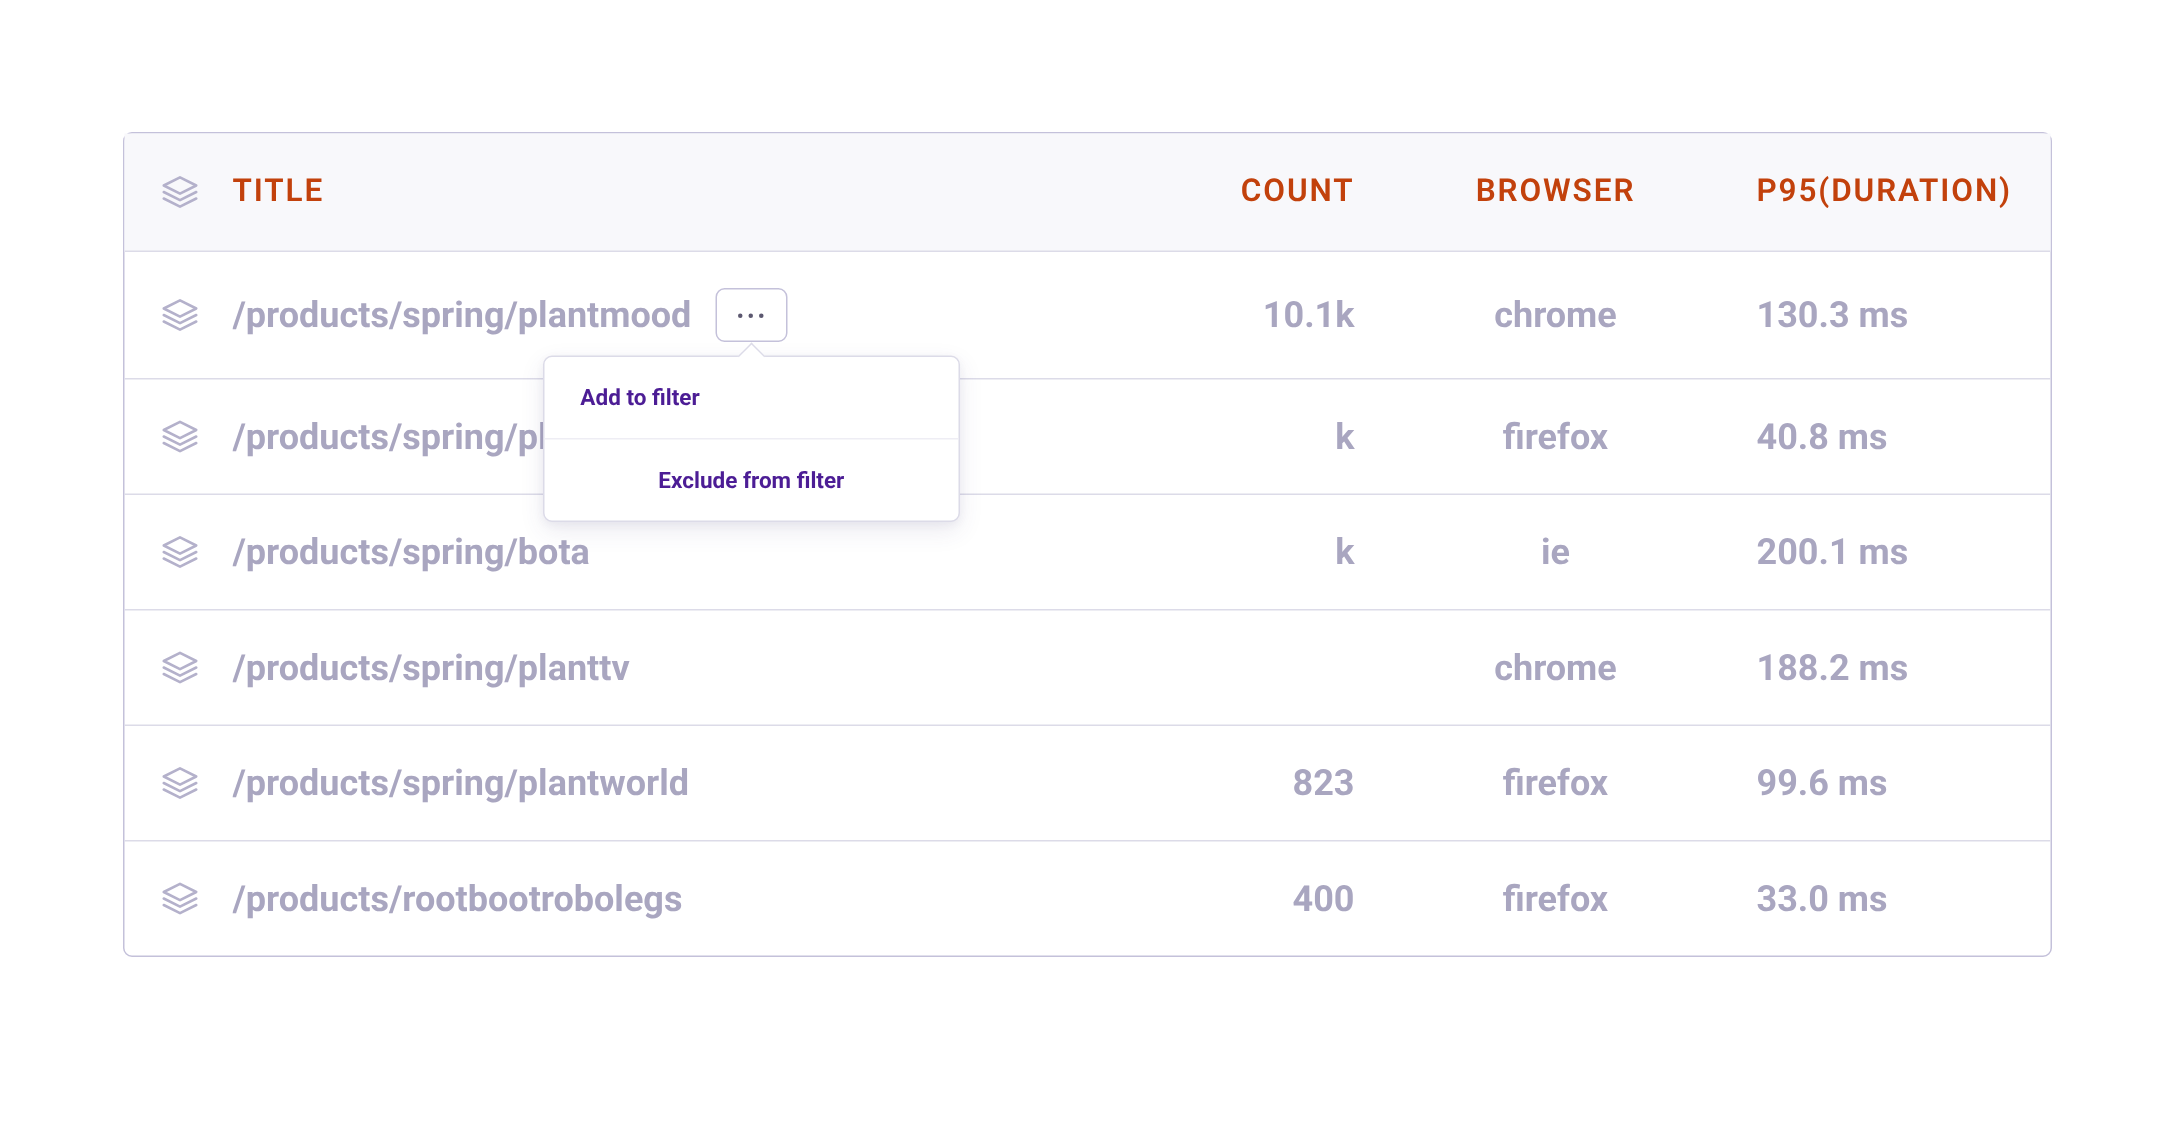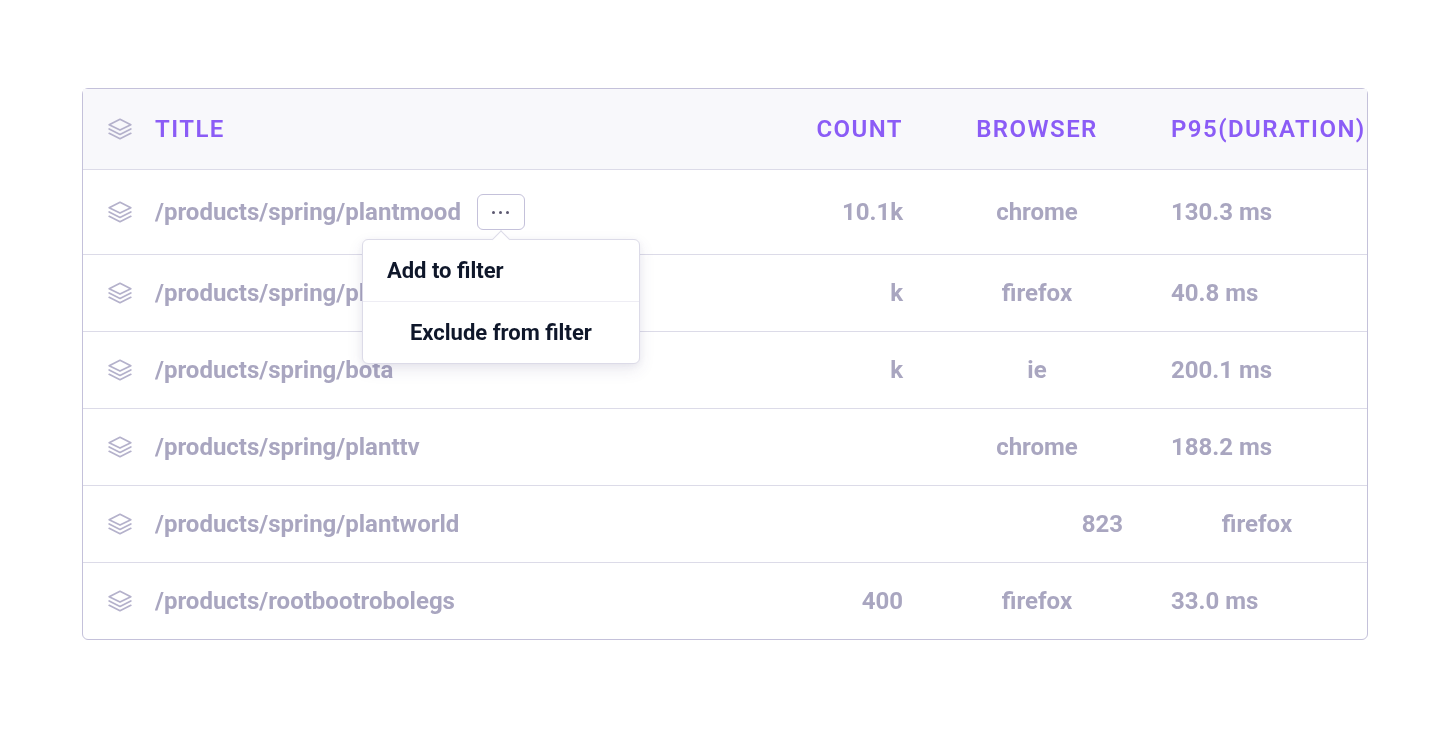--- a/index.html
+++ b/index.html
@@ -18,25 +18,25 @@
       border-radius: 6px;
       overflow: visible;
       position: relative;
     }
     .table-header {
       background: #f8f8fb;
       border-bottom: 1px solid #dcdbe8;
     }
     .table-header .cell {
       padding: 26px 24px 26px 24px;
-      font-size: 24px;
+      font-size: 21px;
       font-weight: 600;
       letter-spacing: 0.06em;
       text-transform: uppercase;
-      color: #8b5cf6;
+      color: #c2410c;
     }
     .table-row {
       border-bottom: 1px solid #dcdbe8;
       font-weight: bold;
     }
     .table-row:last-child {
       border-bottom: none;
     }
     .table-row .cell {
       padding: 24px 24px;
@@ -129,22 +129,22 @@
       left: 50%;
       transform: translateX(-50%) rotate(45deg);
       width: 12px;
       height: 12px;
       background: #ffffff;
       border-left: 1px solid #dcdbe8;
       border-top: 1px solid #dcdbe8;
     }
     .popover-item {
       padding: 18px 24px;
-      font-size: 22px;
-      color: #0f172a;
+      font-size: 15px;
+      color: #4c1d95;
       cursor: pointer;
       border-bottom: 1px solid #eeedf4;
     }
     .popover-item:last-child {
       border-bottom: none;
       text-align: center;
     }
   </style>
 </head>
 <body>
@@ -252,20 +252,21 @@
       <div class="cell col-title">
         <svg class="stack-icon" viewBox="0 0 24 24" fill="none" stroke="currentColor" stroke-width="1.6" stroke-linejoin="round" stroke-linecap="round">
           <polygon points="12 3 22 8 12 13 2 8 12 3"></polygon>
           <polyline points="2 12 12 17 22 12"></polyline>
           <polyline points="2 16 12 21 22 16"></polyline>
         </svg>
         <span class="title-text">/products/spring/plantworld</span>
       </div>
       <div class="cell col-count">823</div>
       <div class="cell col-browser">firefox</div>
+      <div class="cell col-p95">99.6 ms</div>
     </div>
   </div>
 
   <div class="table-row">
     <div class="row-flex">
       <div class="cell col-title">
         <svg class="stack-icon" viewBox="0 0 24 24" fill="none" stroke="currentColor" stroke-width="1.6" stroke-linejoin="round" stroke-linecap="round">
           <polygon points="12 3 22 8 12 13 2 8 12 3"></polygon>
           <polyline points="2 12 12 17 22 12"></polyline>
           <polyline points="2 16 12 21 22 16"></polyline>

